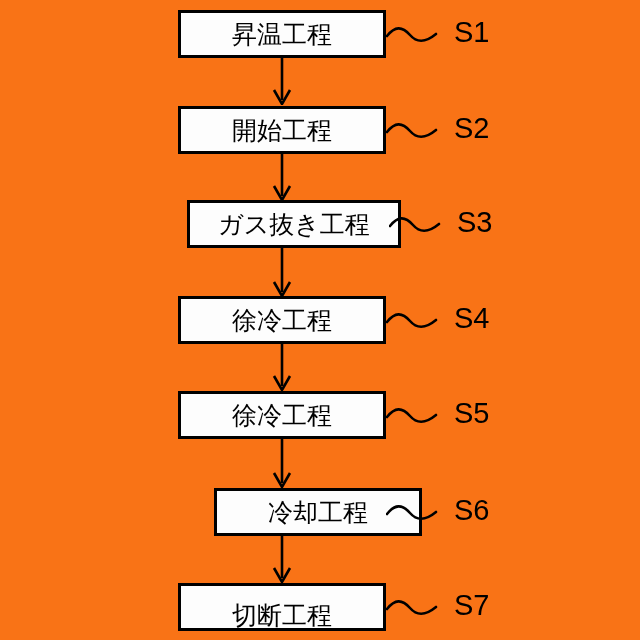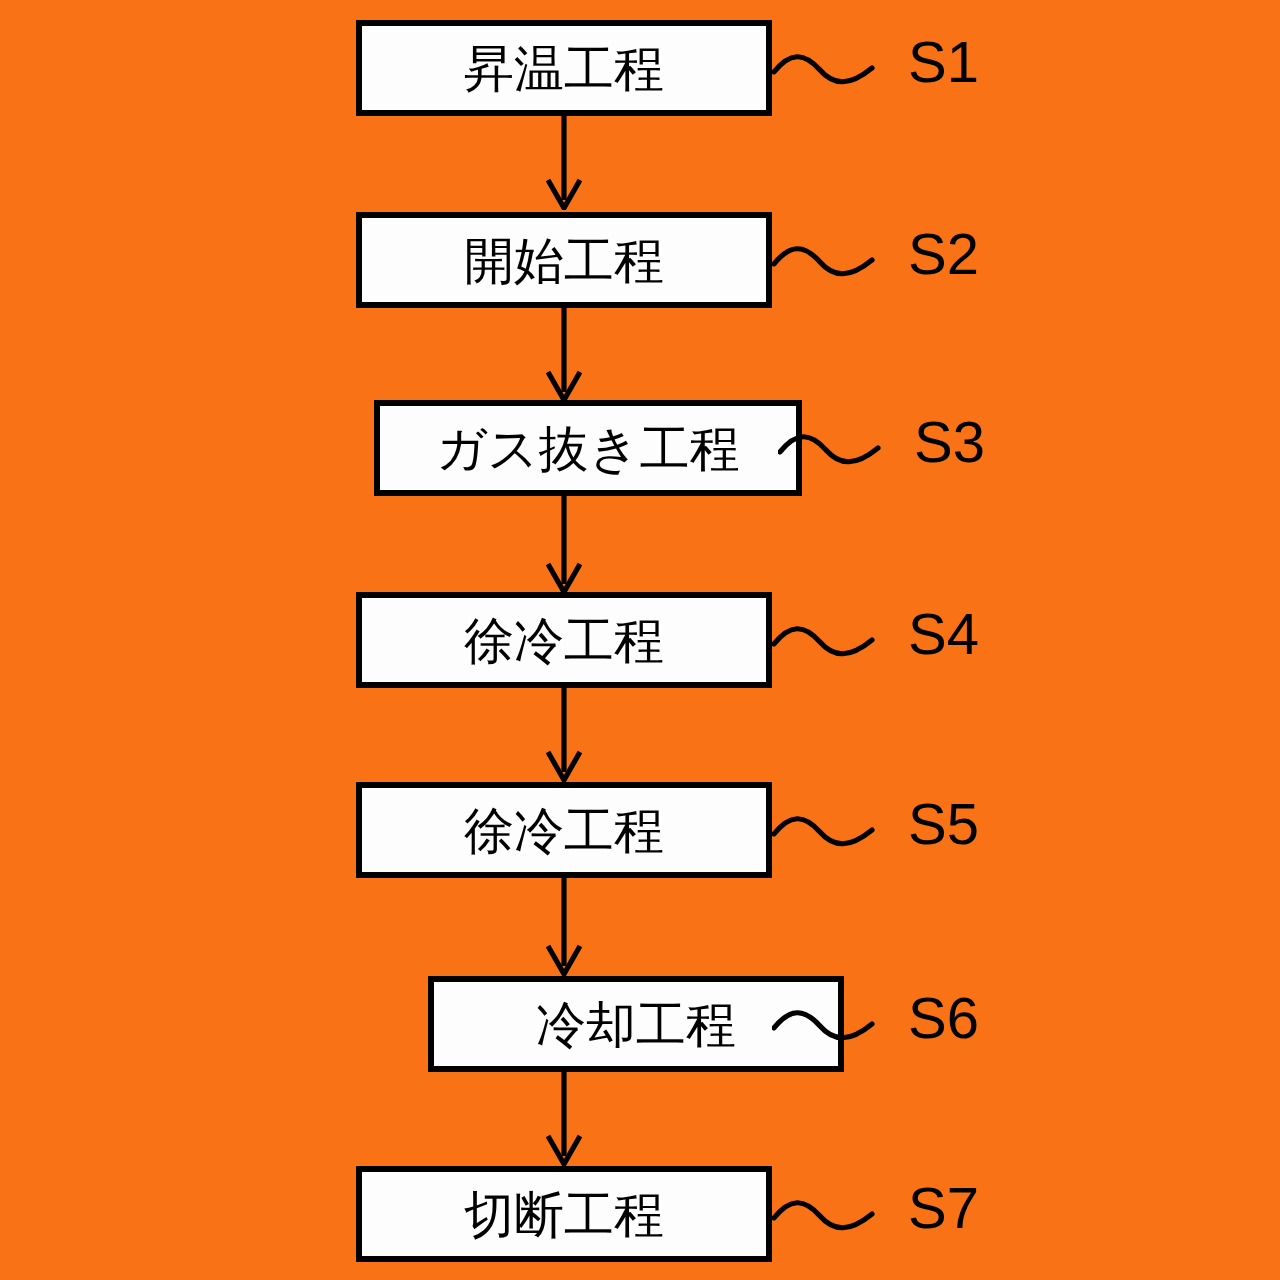--- a/index.html
+++ b/index.html
@@ -145,21 +145,21 @@
     </svg>
     <span class="step-tag" style="left:431px; top:8px;">S6</span>
   </div>
 
   <svg class="arrow" style="left:265px; top:536px;" width="34" height="47" viewBox="0 0 34 47">
     <line x1="17" y1="0" x2="17" y2="42" stroke="#000000" stroke-width="2.6"></line>
     <path d="M9 32 L17 46 L25 32" fill="none" stroke="#000000" stroke-width="2.6" stroke-linejoin="miter"></path>
   </svg>
 
   <div class="step-row" style="top:583px;">
-    <div class="step-box" style="left:178px; width:208px;">
+    <div class="step-box" style="left:178px; width:208px;align-items:flex-end;">
       <span class="step-label">切断工程</span>
     </div>
     <svg class="squiggle" style="left:386px; top:14px;" width="52" height="22" viewBox="0 0 52 22">
       <path d="M1 12 C 9 2, 16 2, 24 11 C 31 19, 39 19, 50 10" fill="none" stroke="#000000" stroke-width="2.6" stroke-linecap="round"></path>
     </svg>
     <span class="step-tag" style="left:431px; top:8px;">S7</span>
   </div>
 
 </div>
 

